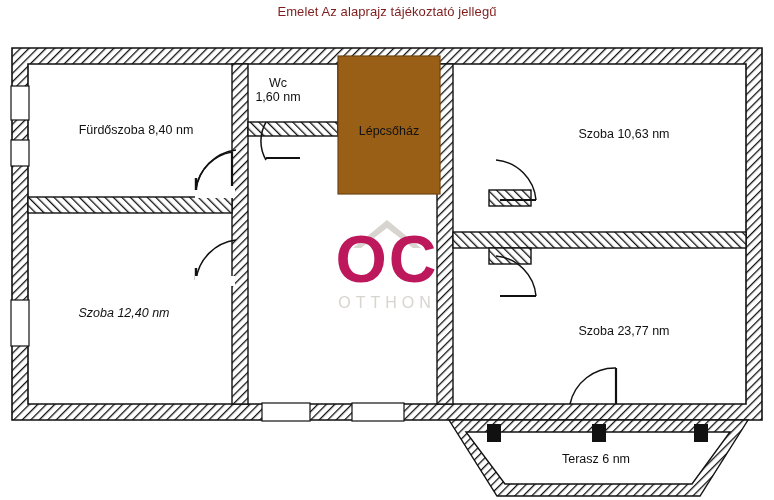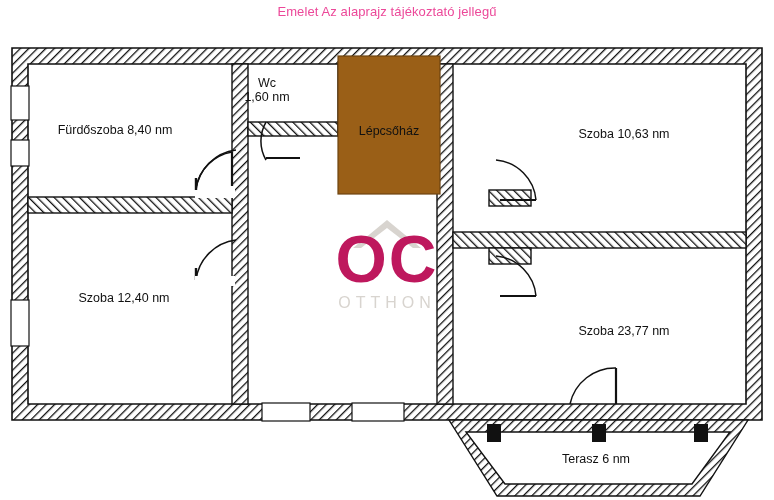--- a/index.html
+++ b/index.html
@@ -21,21 +21,21 @@
     width: 774px;
     height: 500px;
   }
   .title {
     position: absolute;
     top: 4px;
     left: 0;
     width: 774px;
     text-align: center;
     font-size: 13px;
-    color: #ec4899;
+    color: #7f1d1d;
     letter-spacing: 0.1px;
   }
   .room-label {
     position: absolute;
     font-size: 12.5px;
     color: #111111;
     white-space: nowrap;
     text-align: center;
     transform: translate(-50%, -50%);
     pointer-events: none;
@@ -169,31 +169,31 @@
   </svg>
 
   <svg class="wm-roof" width="76" height="40" viewBox="0 0 76 40">
     <path d="M38 2 L72 30 L64 30 L38 10 L12 30 L4 30 Z" fill="#d8d4cf"></path>
   </svg>
   <div class="watermark">
     <div class="wm-oc">OC</div>
     <div class="wm-sub">OTTHON</div>
   </div>
 
-  <div class="room-label" style="left:115px; top:130px;">Fürdőszoba 8,40 nm</div>
+  <div class="room-label" style="left:136px; top:130px;">Fürdőszoba 8,40 nm</div>
 
-  <div class="room-label" style="left:267px; top:90px;">
+  <div class="room-label" style="left:278px; top:90px;">
     <span>Wc</span>
     <span class="l2">1,60 nm</span>
   </div>
 
   <div class="room-label" style="left:389px; top:131px;">Lépcsőház</div>
 
   <div class="room-label" style="left:624px; top:134px;">Szoba 10,63 nm</div>
 
-  <div class="room-label" style="left:124px; top:298px;">Szoba 12,40 nm</div>
+  <div class="room-label" style="left:124px; top:313px;font-style:italic;">Szoba 12,40 nm</div>
 
 
   <div class="room-label" style="left:624px; top:331px;">Szoba 23,77 nm</div>
 
   <div class="room-label" style="left:596px; top:459px;">Terasz 6 nm</div>
 
 </div>
 
 </body></html>

